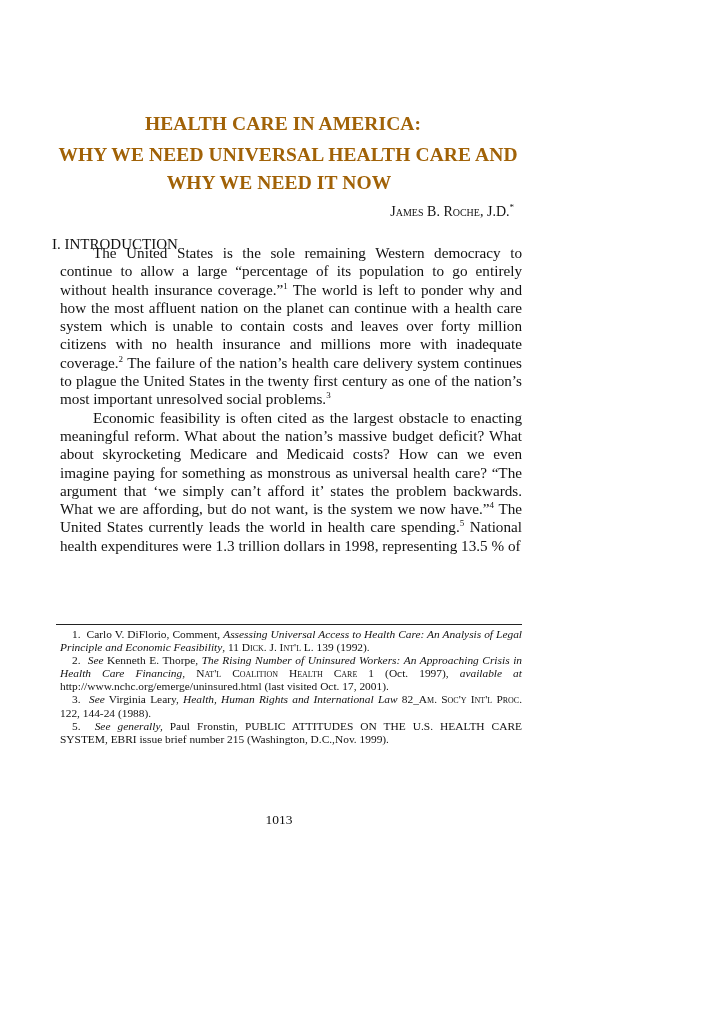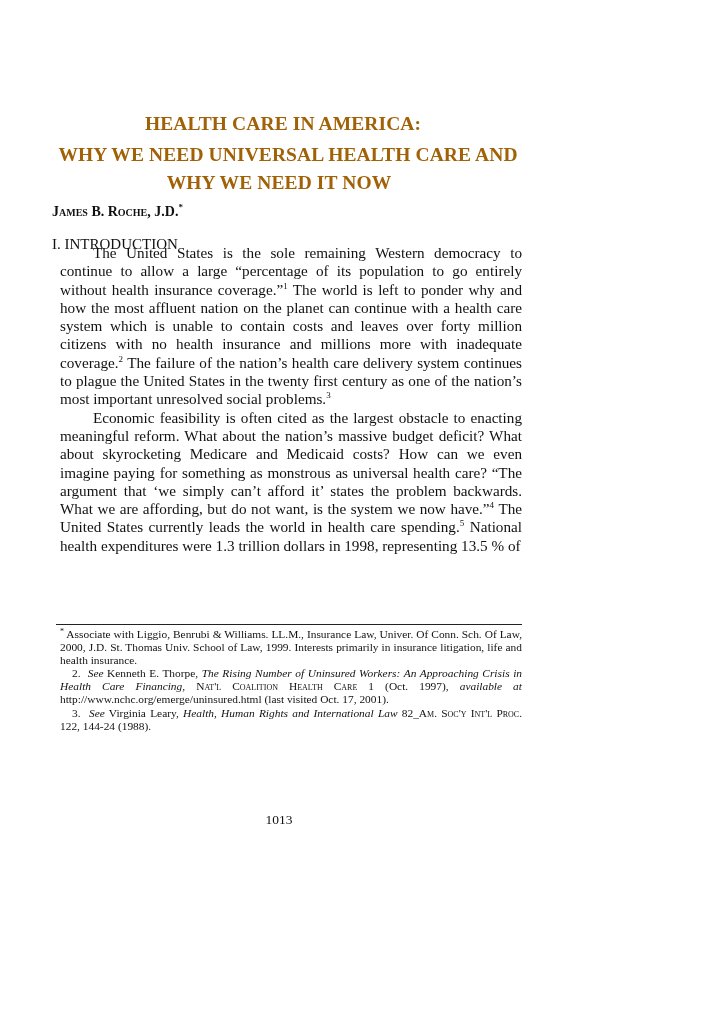--- a/index.html
+++ b/index.html
@@ -30,24 +30,23 @@
       color: #a16207;
     }
     .title-1 { position: absolute; top: 109px; left: -8px; width: 462px; }
     .title-2 { position: absolute; top: 140px; left: -12px; width: 480px; white-space: nowrap; }
     .title-3 { position: absolute; top: 168px; left: -12px; width: 462px; }
     .author {
       position: absolute;
       top: 204px;
       left: -8px;
       width: 462px;
-      text-align: left;
+      text-align: right;
       font-size: 14px;
       font-variant: small-caps;
-      font-weight: bold;
     }
     .author sup { font-size: 9px; }
     .section-heading {
       position: absolute;
       top: 236px;
       left: -8px;
       width: 462px;
       text-align: left;
       font-size: 15px;
     }
@@ -110,19 +109,20 @@
   <div class="section-heading">I. INTRODUCTION</div>
 
   <div class="body-text">
     <p><span>The United States is the sole remaining Western democracy to continue to allow a large “percentage of its population to go entirely without health insurance coverage.”</span><sup>1</sup><span>  The world is left to ponder why and how the most affluent nation on the planet can continue with a health care system which is unable to contain costs and leaves over forty million citizens with no health insurance and millions more with inadequate coverage.</span><sup>2</sup><span>  The failure of the nation’s health care delivery system continues to plague the United States in the twenty first century as one of the nation’s most important unresolved social problems.</span><sup>3</sup></p>
     <p><span>Economic feasibility is often cited as the largest obstacle to enacting meaningful reform.  What about the nation’s massive budget deficit? What about skyrocketing Medicare and Medicaid costs?  How can we even imagine paying for something as monstrous as universal health care?  “The argument that ‘we simply can’t afford it’ states the problem backwards. What we are affording, but do not want, is the system we now have.”</span><sup>4</sup><span>  The United States currently leads the world in health care spending.</span><sup>5</sup><span>  National health expenditures were 1.3 trillion dollars in 1998, representing 13.5 % of</span></p>
   </div>
 
   <div class="footnote-rule"></div>
 
   <div class="footnotes">
-      <p class="fn-star"><sup>*</sup> <span>Associate with Liggio, Benrubi &amp; Williams. LL.M., Insurance Law, Univer. Of Conn. Sch. Of Law, 2000, J.D. St. Thomas Univ. School of Law, 1999.  Interests primarily in insurance litigation, life and health insurance.</span></p>
+      <p class="fn"><span>1.</span>&nbsp;&nbsp;<span>Carlo V. DiFlorio, Comment, </span><i>Assessing Universal Access to Health Care: An Analysis of Legal Principle and Economic Feasibility</i><span>, 11 </span><span class="sc">Dick. J. Int'l L.</span><span> 139 (1992).</span></p>
       <p class="fn"><span>2.</span>&nbsp;&nbsp;<i>See</i><span> Kenneth E. Thorpe, </span><i>The Rising Number of Uninsured Workers: An Approaching Crisis in Health Care Financing</i><span>, </span><span class="sc">Nat'l Coalition Health Care</span><span> 1 (Oct. 1997), </span><i>available at</i><span> http://www.nchc.org/emerge/uninsured.html (last visited Oct. 17, 2001).</span></p>
       <p class="fn"><span>3.</span>&nbsp;&nbsp;<i>See</i><span> Virginia Leary, </span><i>Health, Human Rights and International Law</i><span> 82_</span><span class="sc">Am. Soc'y Int'l Proc.</span><span> 122, 144-24 (1988).</span></p>
+      <p class="fn"><span>5.</span>&nbsp;&nbsp;<i>See generally,</i><span> Paul Fronstin, PUBLIC ATTITUDES ON THE U.S. HEALTH CARE SYSTEM, EBRI issue brief number 215 (Washington, D.C.,Nov. 1999).</span></p>
     </div>
 
   <div class="page-number">1013</div>
 </div>
 
 </body></html>

